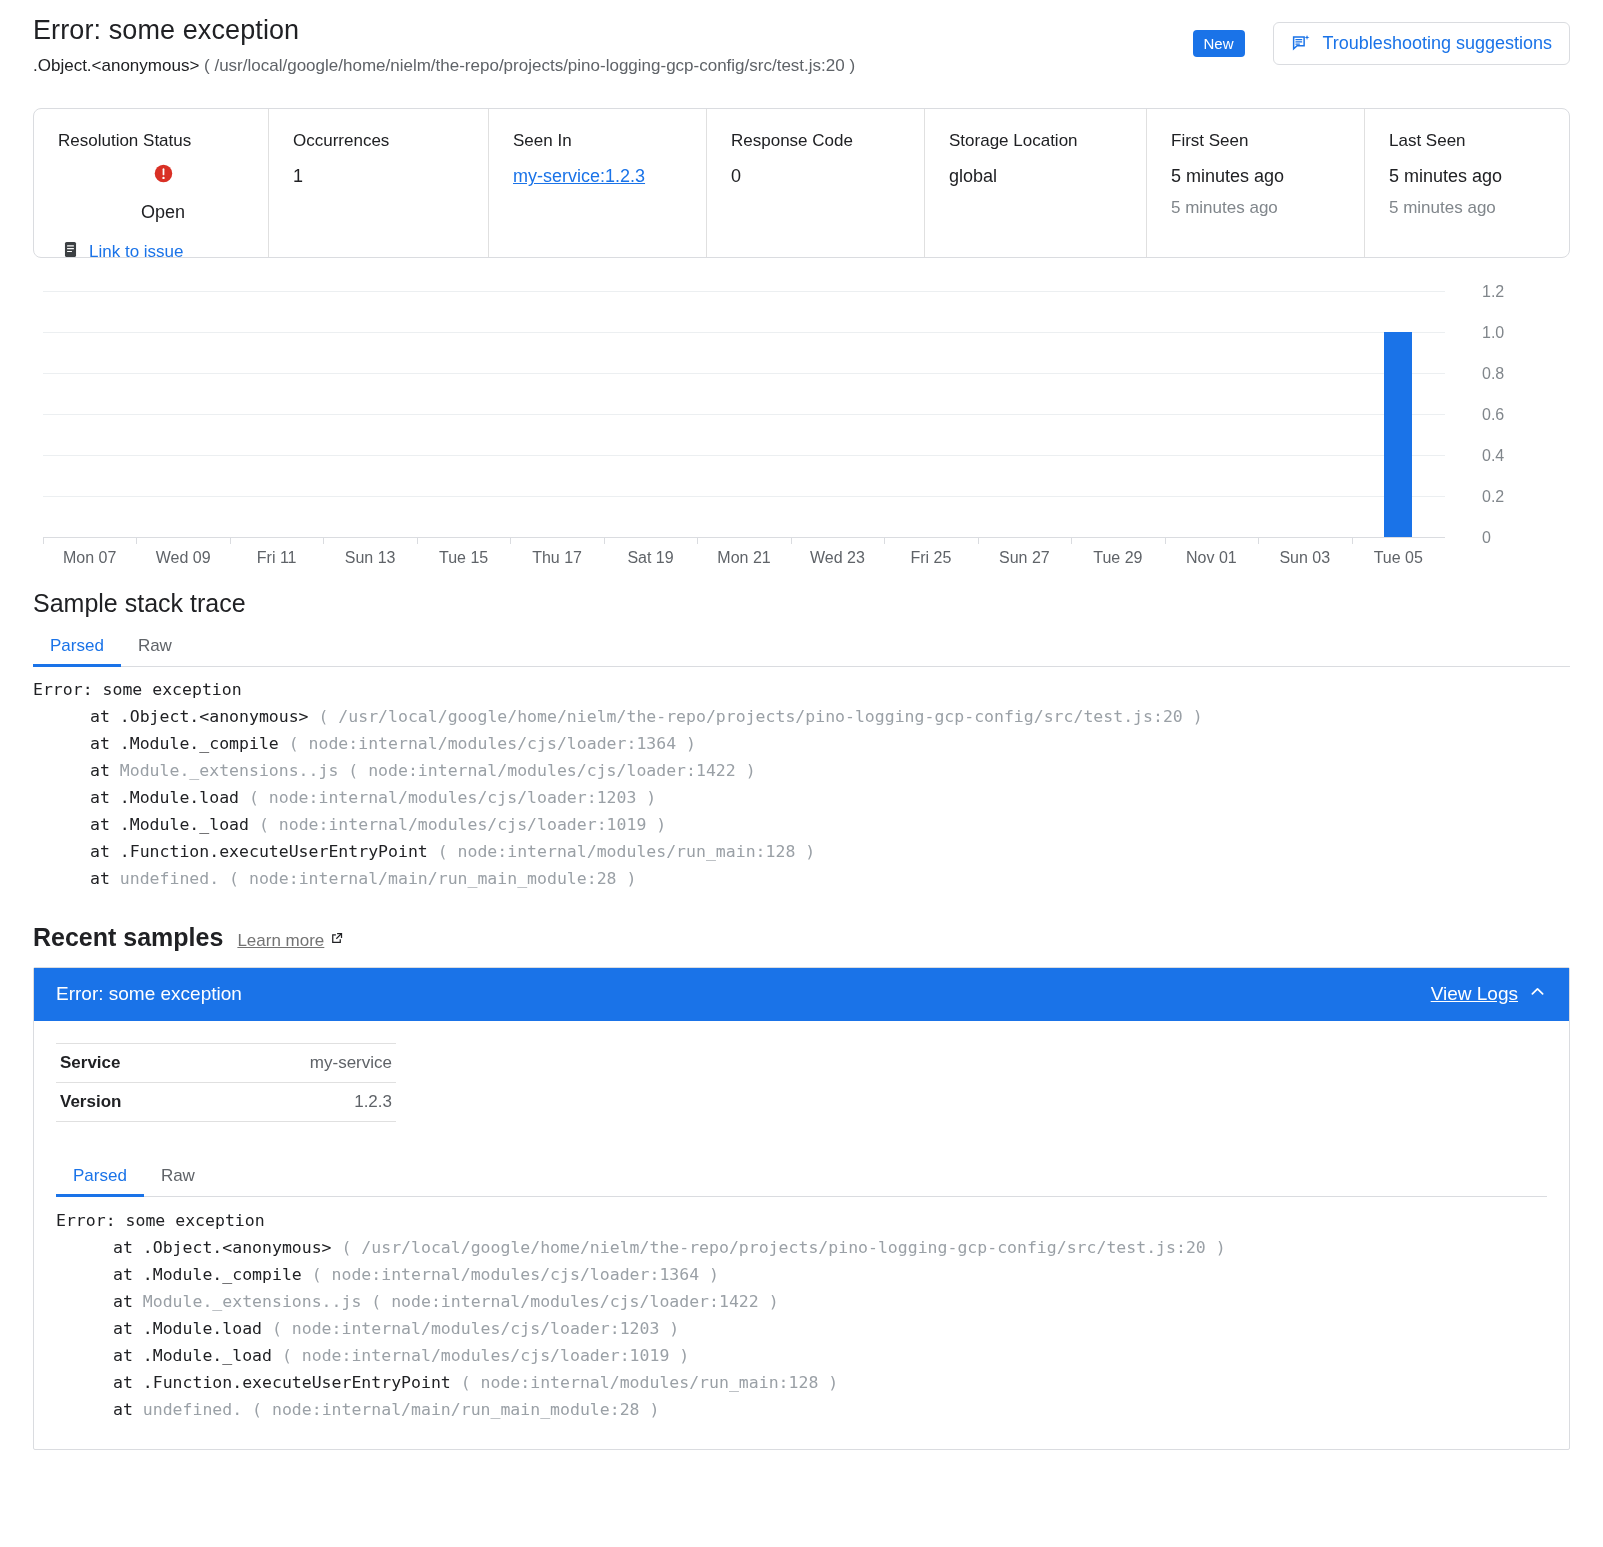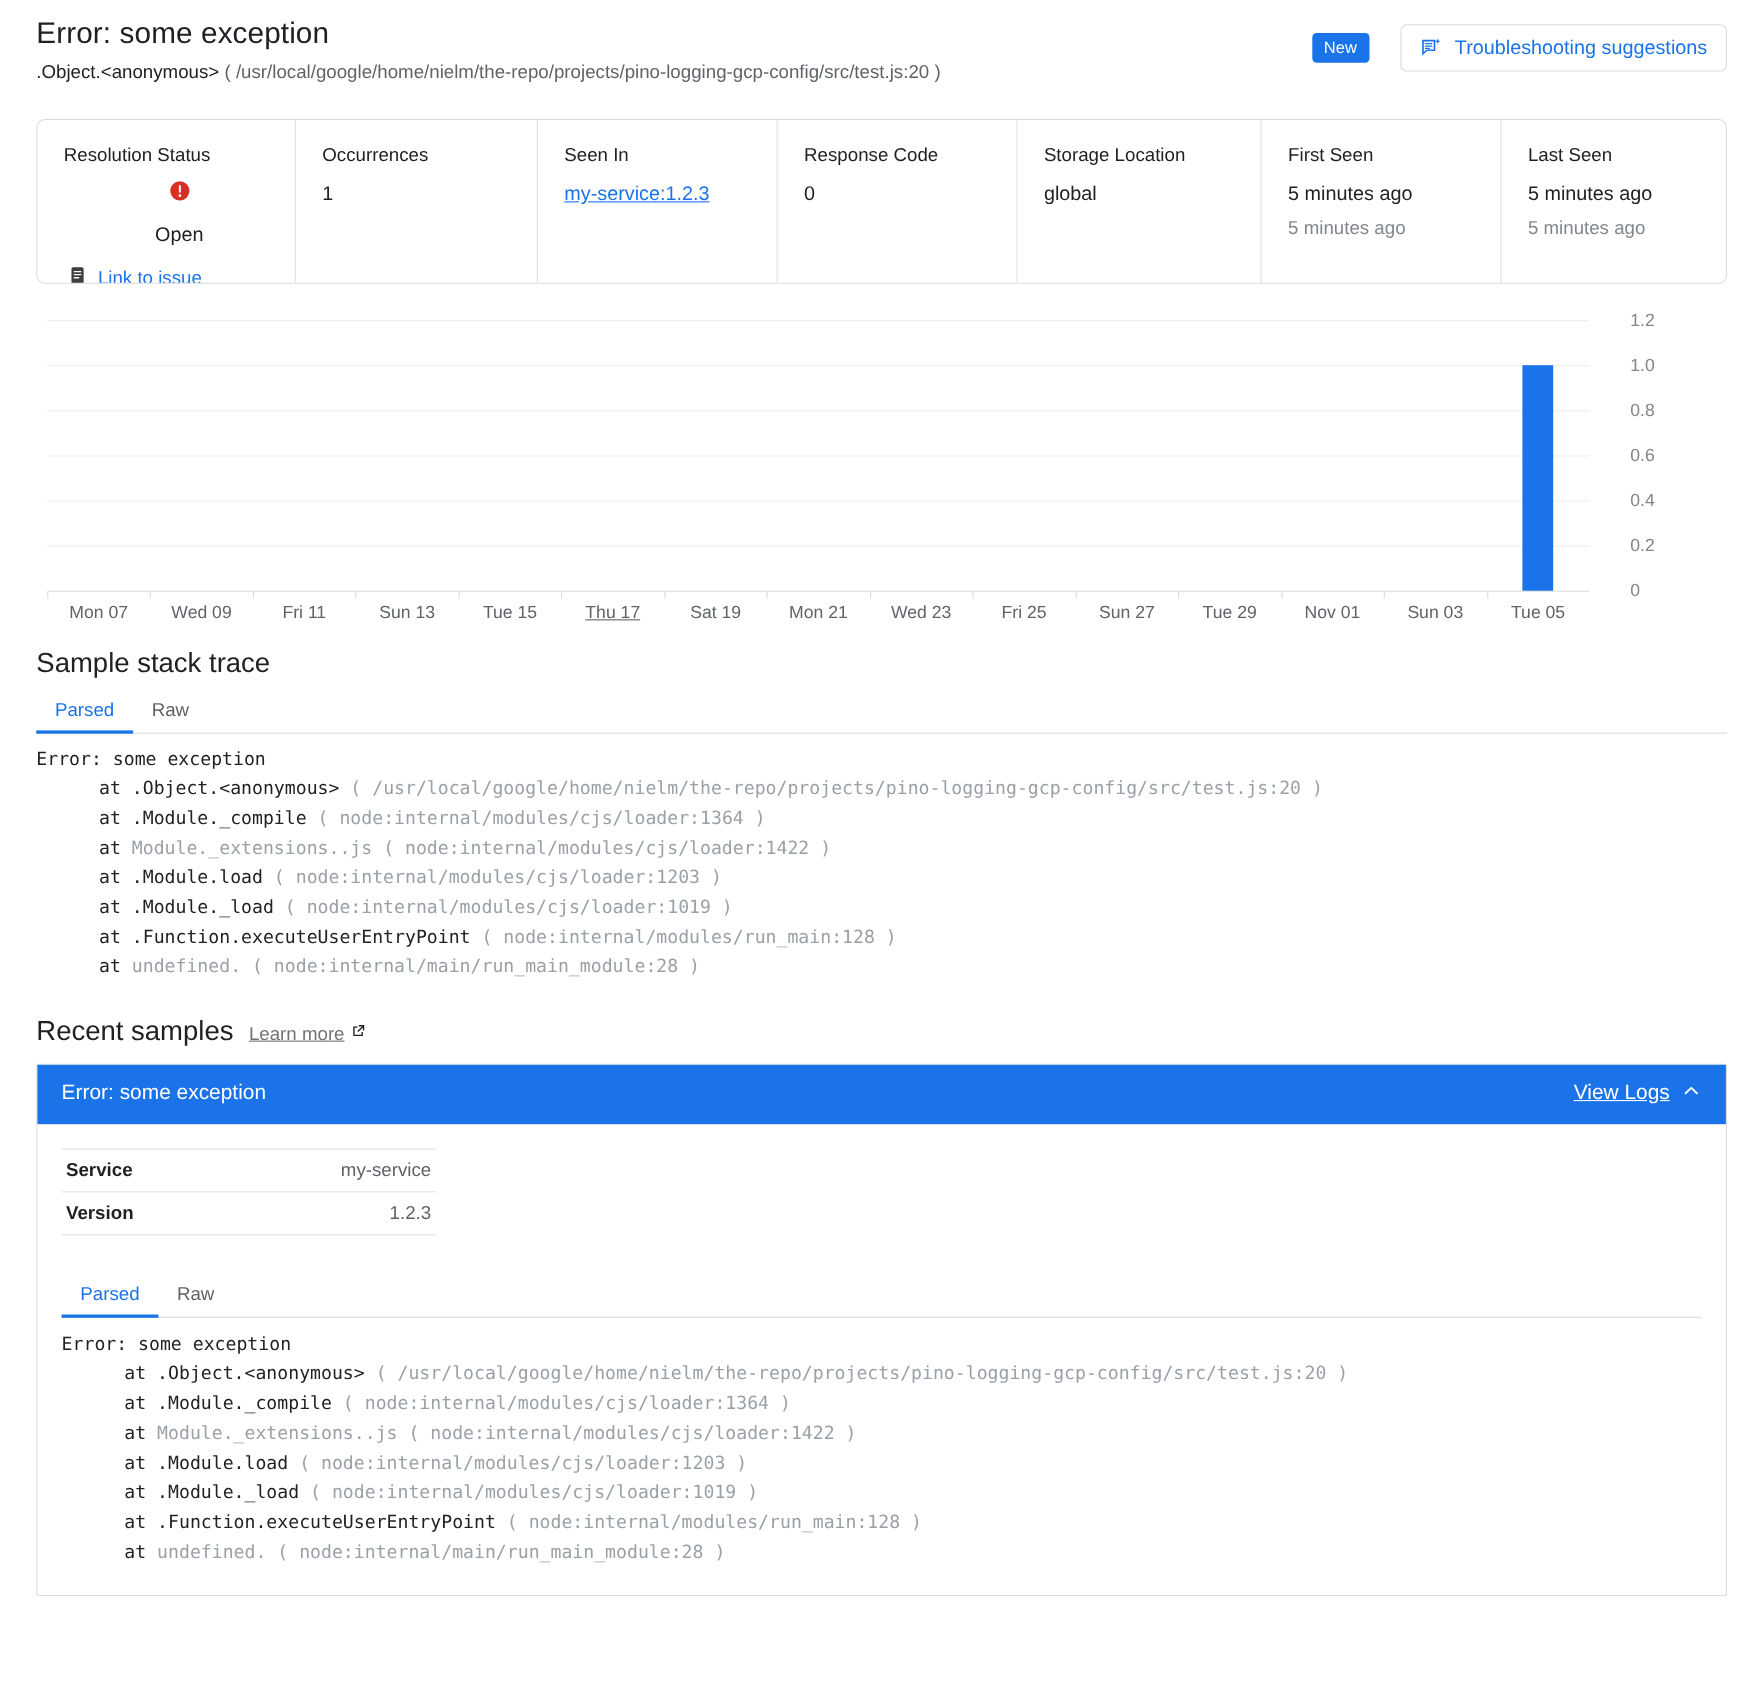--- a/index.html
+++ b/index.html
@@ -153,21 +153,21 @@
   .stack .kw { color: #202124; }
   .stack .fn { color: #202124; font-weight: 500; }
   .stack .loc { color: #9aa0a6; }
   .stack .dim { color: #9aa0a6; font-weight: 400; }
 
   
   .recent-head {
     display: flex; align-items: baseline; gap: 14px;
     margin-top: 31px;
   }
-  .recent-head .title { font-size: 25px; color: #202124; }
+  .recent-head .title { font-size: 25px; color: #202124; font-weight: bold; }
   .learn-more {
     display: inline-flex; align-items: center; gap: 5px;
     font-size: 17px; color: #737373; text-decoration: underline;
     cursor: pointer;
   }
 
   .sample-card {
     margin-top: 15px; margin-bottom: 40px;
     border: 1px solid #dadce0; border-radius: 2px; background: #fff;
   }
@@ -301,21 +301,21 @@
         <div class="xtick" style="left: 3.33333%;">Mon 07</div>
         <div class="xtickmark" style="left: 0%;"></div>
         <div class="xtick" style="left: 10%;">Wed 09</div>
         <div class="xtickmark" style="left: 6.66667%;"></div>
         <div class="xtick" style="left: 16.6667%;">Fri 11</div>
         <div class="xtickmark" style="left: 13.3333%;"></div>
         <div class="xtick" style="left: 23.3333%;">Sun 13</div>
         <div class="xtickmark" style="left: 20%;"></div>
         <div class="xtick" style="left: 30%;">Tue 15</div>
         <div class="xtickmark" style="left: 26.6667%;"></div>
-        <div class="xtick" style="left: 36.6667%; text-decoration: underline;">Thu 17</div>
+        <div class="xtick" style="left: 36.6667%;">Thu 17</div>
         <div class="xtickmark" style="left: 33.3333%;"></div>
         <div class="xtick" style="left: 43.3333%;">Sat 19</div>
         <div class="xtickmark" style="left: 40%;"></div>
         <div class="xtick" style="left: 50%;">Mon 21</div>
         <div class="xtickmark" style="left: 46.6667%;"></div>
         <div class="xtick" style="left: 56.6667%;">Wed 23</div>
         <div class="xtickmark" style="left: 53.3333%;"></div>
         <div class="xtick" style="left: 63.3333%;">Fri 25</div>
         <div class="xtickmark" style="left: 60%;"></div>
         <div class="xtick" style="left: 70%;">Sun 27</div>

